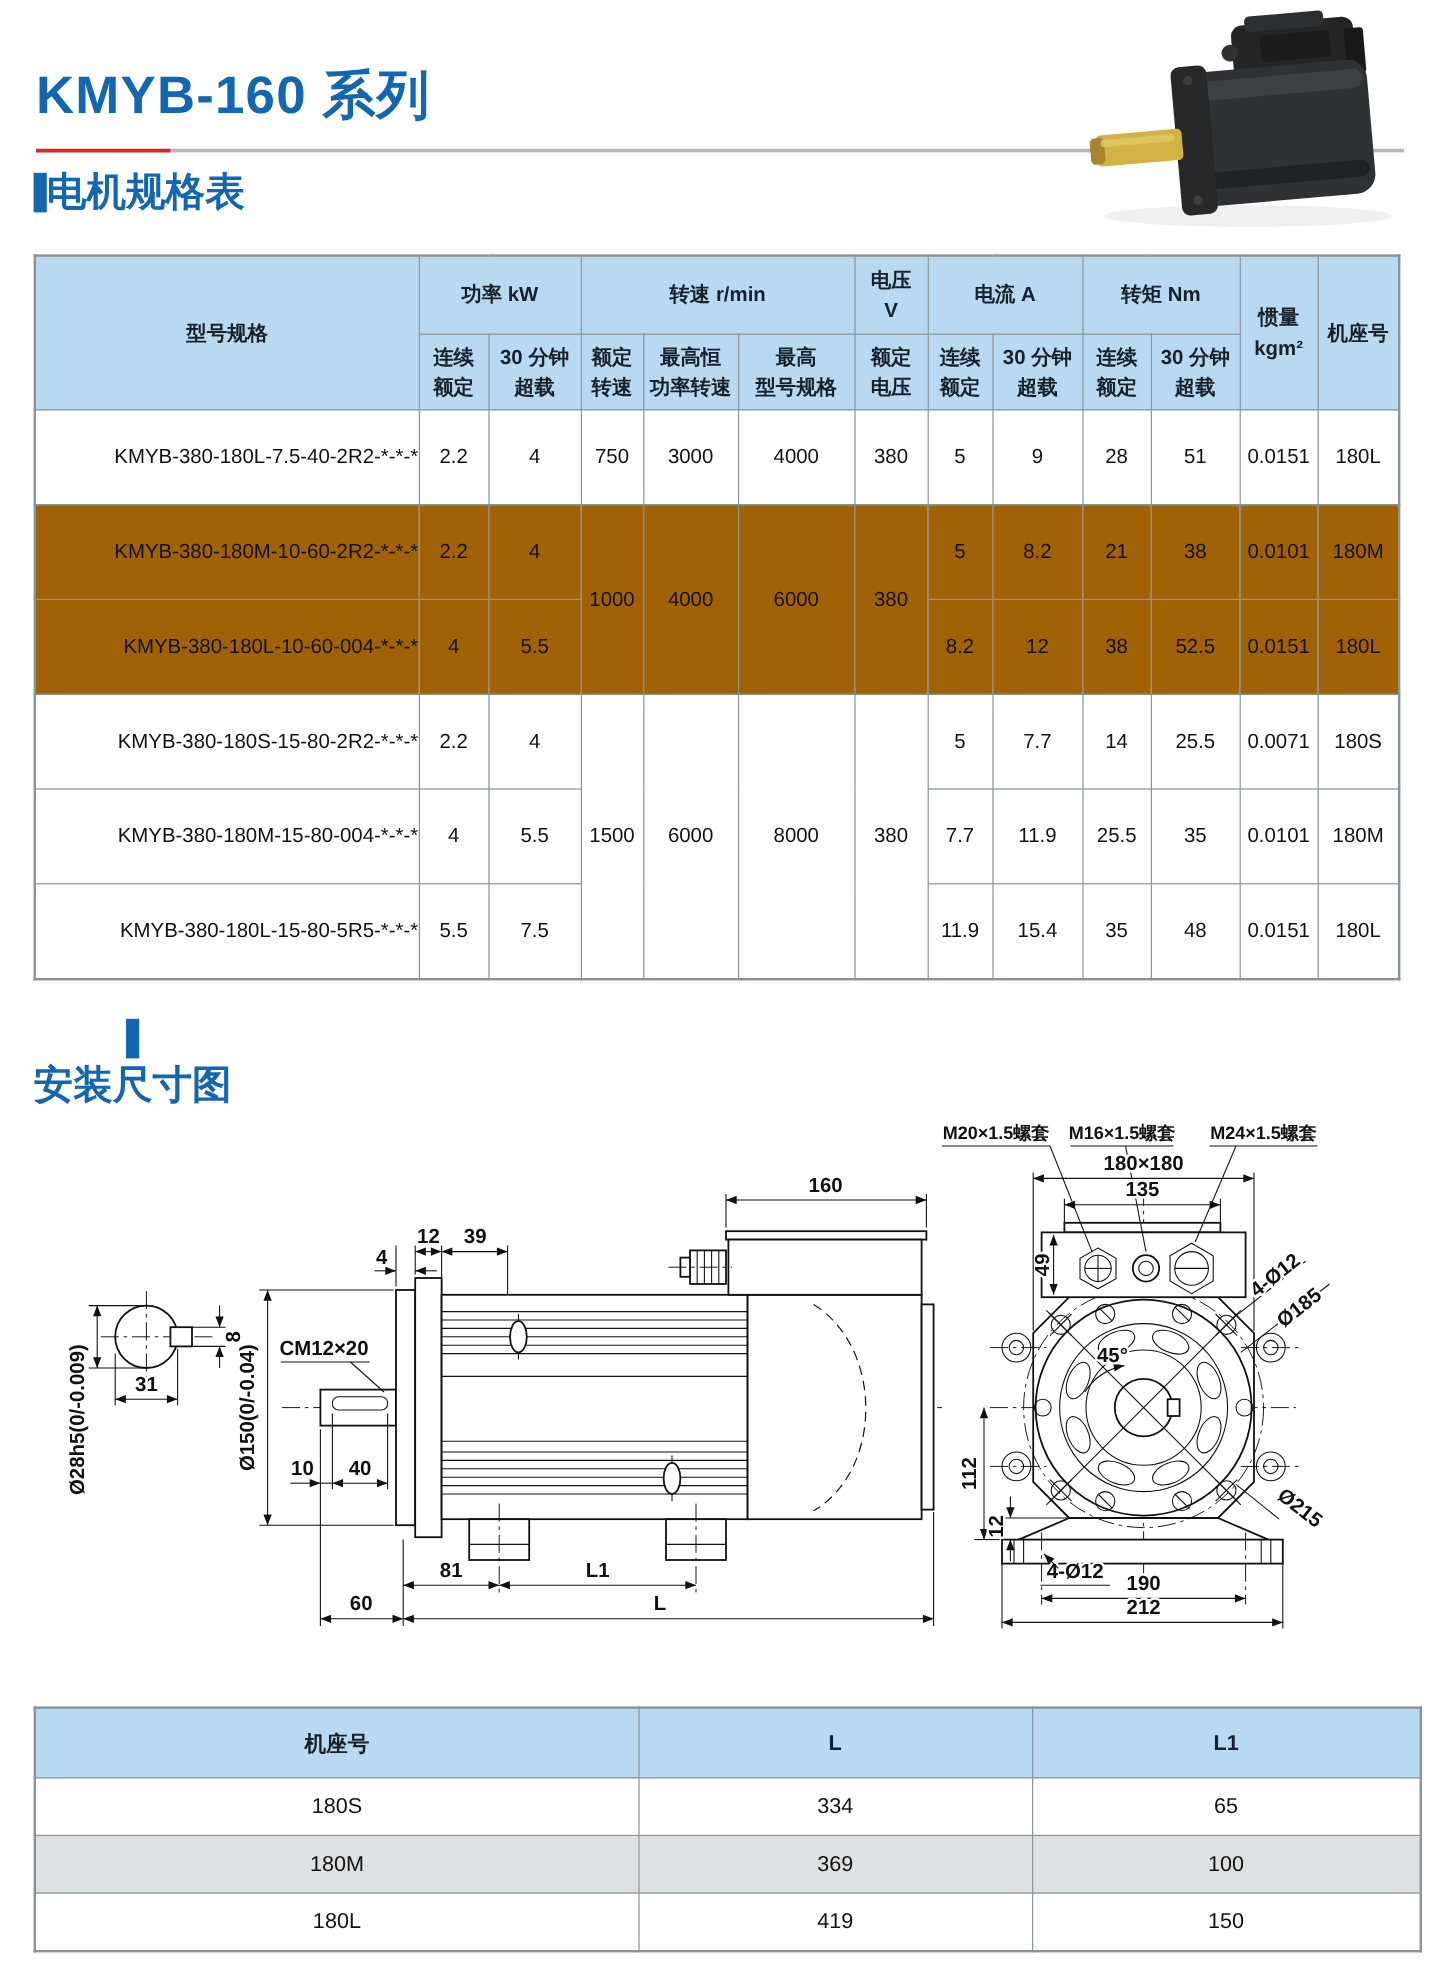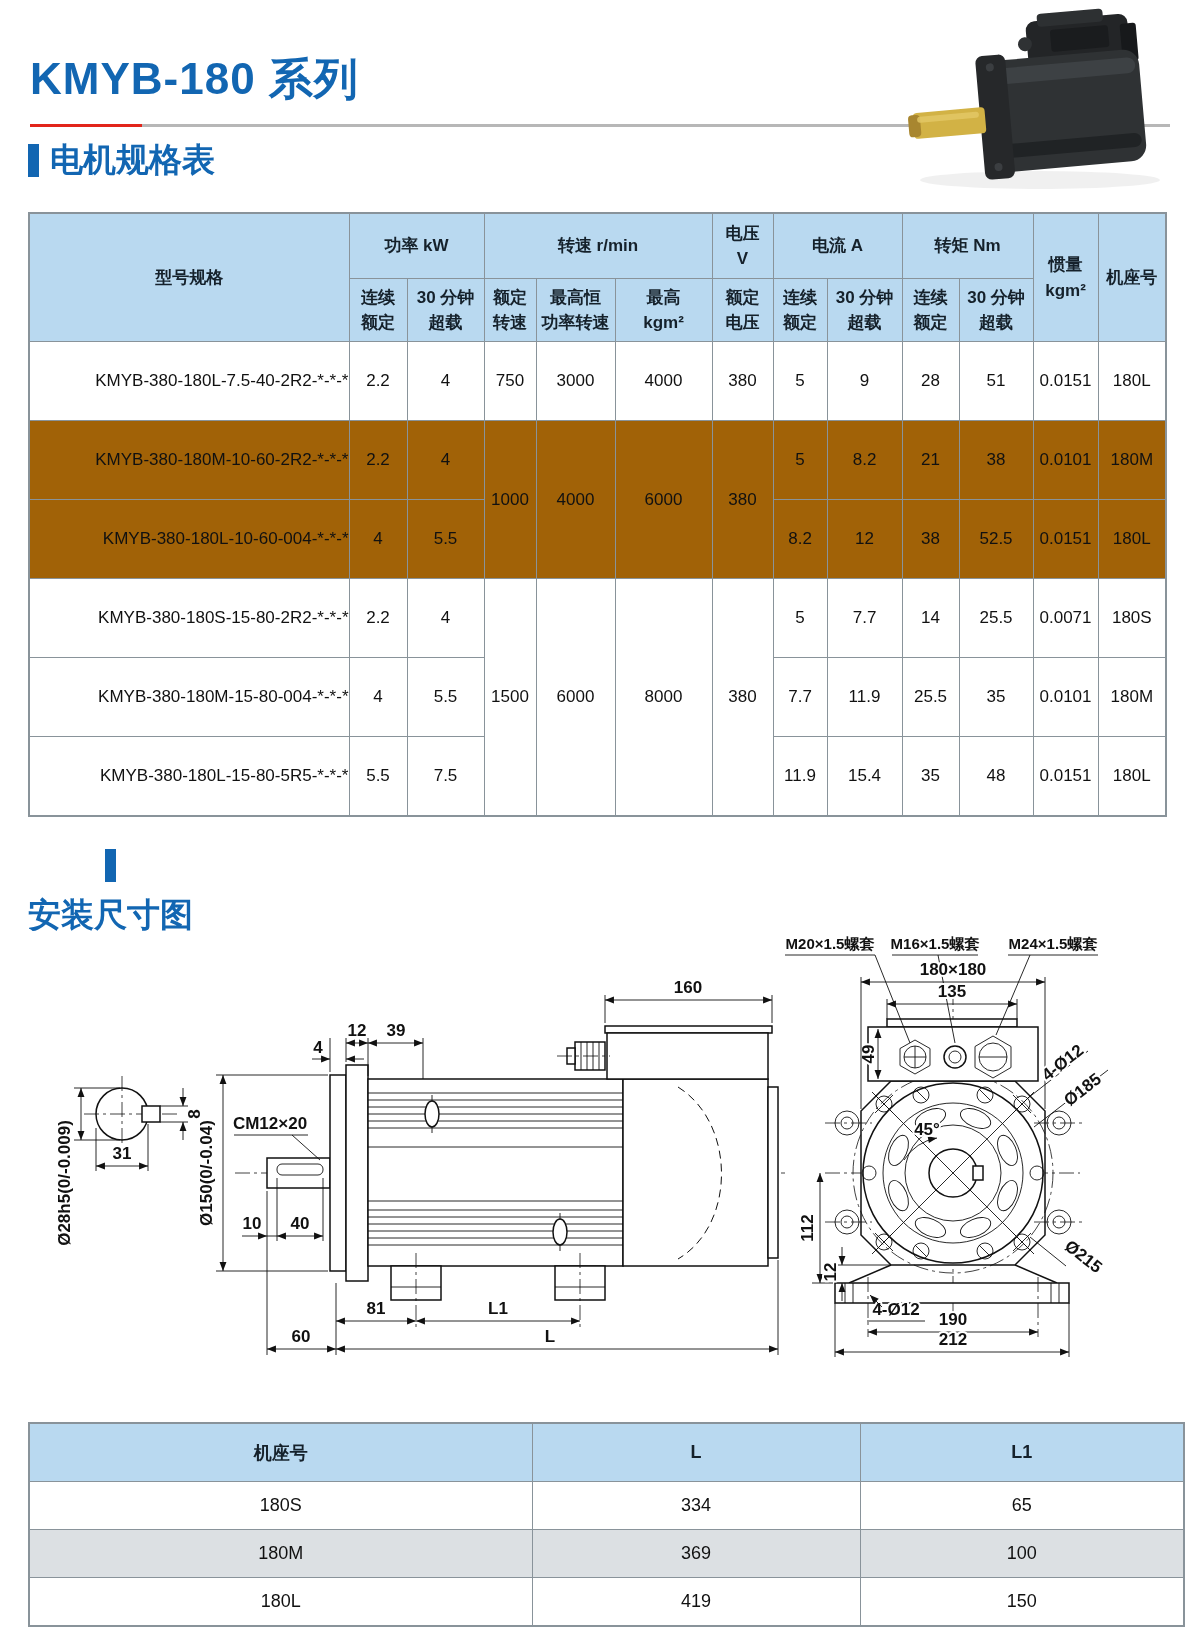--- a/index.html
+++ b/index.html
@@ -4,21 +4,21 @@
 <style>
   html,body { margin:0; padding:0; background:#ffffff; }
   body { width:1200px; height:1651px; position:relative; font-family:"Liberation Sans",sans-serif; color:#1c1c1c; }
 
   .page-title { position:absolute; left:30px; top:50px; font-size:44px; font-weight:bold; color:#1266b2; letter-spacing:1px; }
   .title-rule { position:absolute; left:30px; top:124px; width:1140px; height:3px; background:#b7b7b7; }
   .title-rule-red { position:absolute; left:30px; top:124px; width:112px; height:3px; background:#e2251b; z-index:2; }
 
   .motor-photo { position:absolute; left:880px; top:2px; width:300px; height:195px; z-index:3; }
 
-  .section { position:absolute; left:28px; display:flex; align-items:center; gap:11px; }
+  .section { position:absolute; left:28px; display:flex; align-items:center; gap:0; }
   .section .bar { width:11px; height:33px; background:#1266b2; }
   .section .txt { font-size:33px; font-weight:600; color:#1266b2; }
   #section-spec { top:138px; }
   #section-dim  { top:849px;flex-direction:column; }
 
   table { border-collapse:collapse; background:#fff; table-layout:fixed; }
   .spec { position:absolute; left:28px; top:212px; width:1137px; border:2px solid #89939a; }
   .spec th, .spec td { border:1px solid #89939a; text-align:center; font-size:17px; padding:0; }
   .spec th { background:#b9d9f0; font-weight:600; white-space:pre-line; line-height:1.5; color:#15212b; }
   .spec tr.h1 th { height:64px; }
@@ -41,21 +41,21 @@
   .dsh { stroke:#111; stroke-width:1; fill:none; stroke-dasharray:8 5; }
   .dim { stroke:#111; stroke-width:0.9; fill:none; }
   .dt  { font-family:"Liberation Sans",sans-serif; font-size:17px; font-weight:bold; fill:#111;
          text-anchor:middle; stroke:#fff; stroke-width:4px; paint-order:stroke; stroke-linejoin:round; }
   .dtc { font-family:"Liberation Sans",sans-serif; font-size:15px; font-weight:bold; fill:#111;
          text-anchor:middle; stroke:#fff; stroke-width:4px; paint-order:stroke; stroke-linejoin:round; }
 </style>
 </head>
 <body>
 
-<div class="page-title">KMYB-180 系列</div>
+<div class="page-title">KMYB-160 系列</div>
 <div class="title-rule"></div>
 <div class="title-rule-red"></div>
 
 <svg class="motor-photo" viewBox="0 0 300 195">
   <ellipse cx="160" cy="178" rx="120" ry="9" fill="#000" opacity="0.06"></ellipse>
   <g transform="rotate(-5 150 100)">
     <rect x="152" y="20" width="102" height="58" rx="9" fill="#232527"></rect>
     <rect x="246" y="30" width="16" height="38" rx="3" fill="#17191b"></rect>
     <rect x="164" y="13" width="66" height="13" rx="4" fill="#2d3032"></rect>
     <rect x="176" y="30" width="58" height="22" rx="3" fill="#1a1c1e"></rect>
@@ -109,21 +109,21 @@
     <tr class="h2">
       <th>连续
 额定</th>
       <th>30 分钟
 超载</th>
       <th>额定
 转速</th>
       <th>最高恒
 功率转速</th>
       <th>最高
-kgm²</th>
+型号规格</th>
       <th>额定
 电压</th>
       <th>连续
 额定</th>
       <th>30 分钟
 超载</th>
       <th>连续
 额定</th>
       <th>30 分钟
 超载</th>

